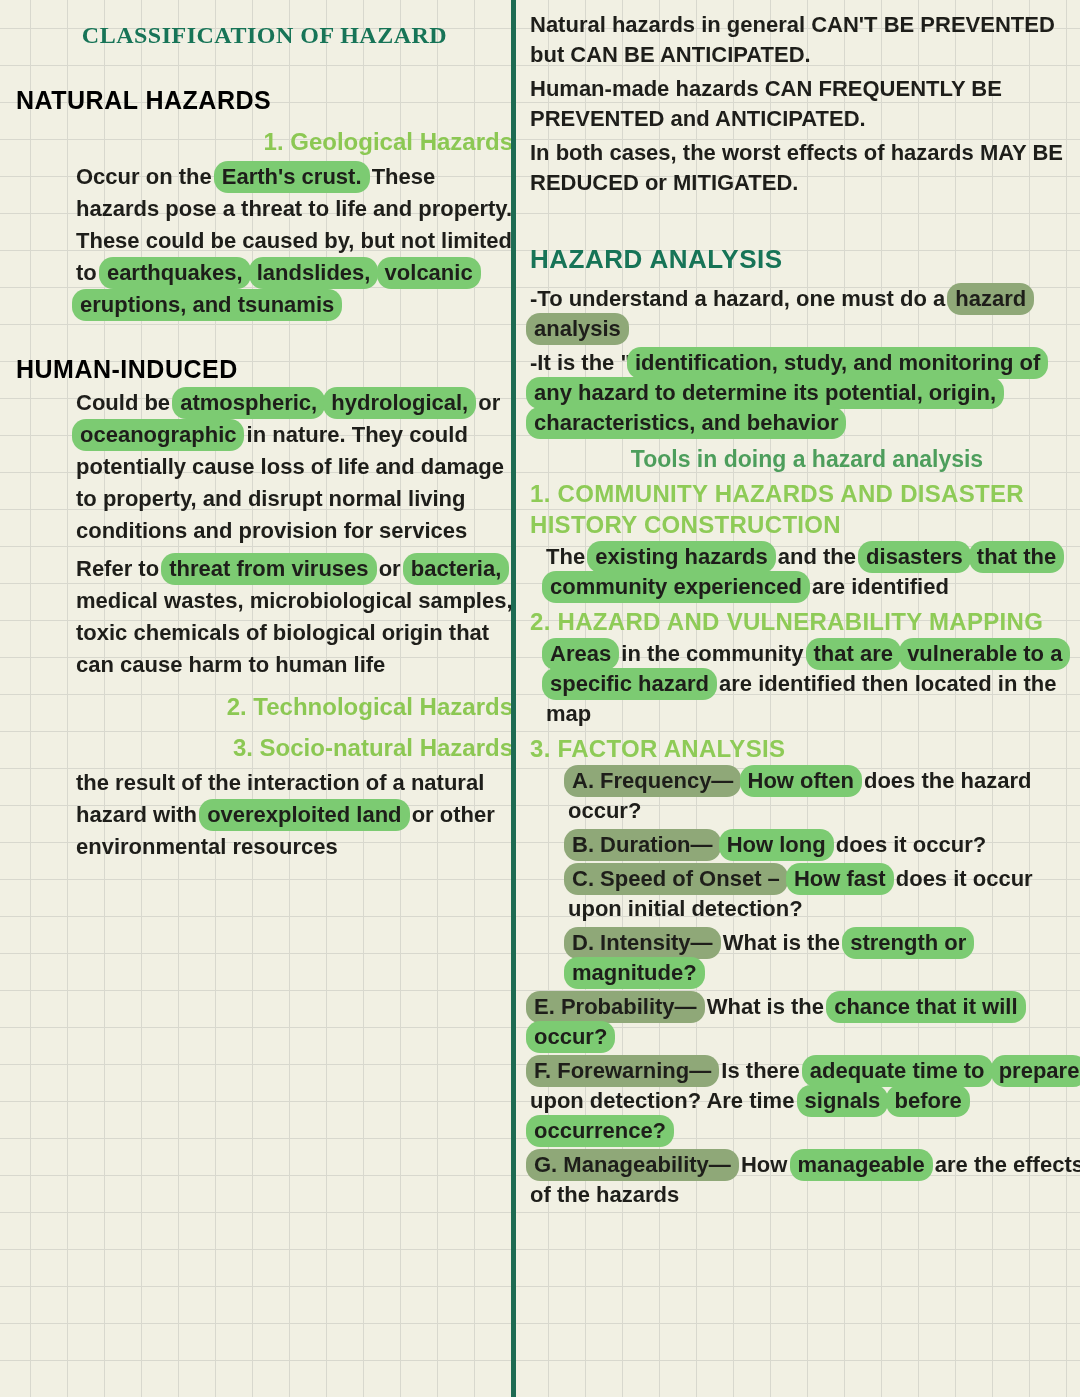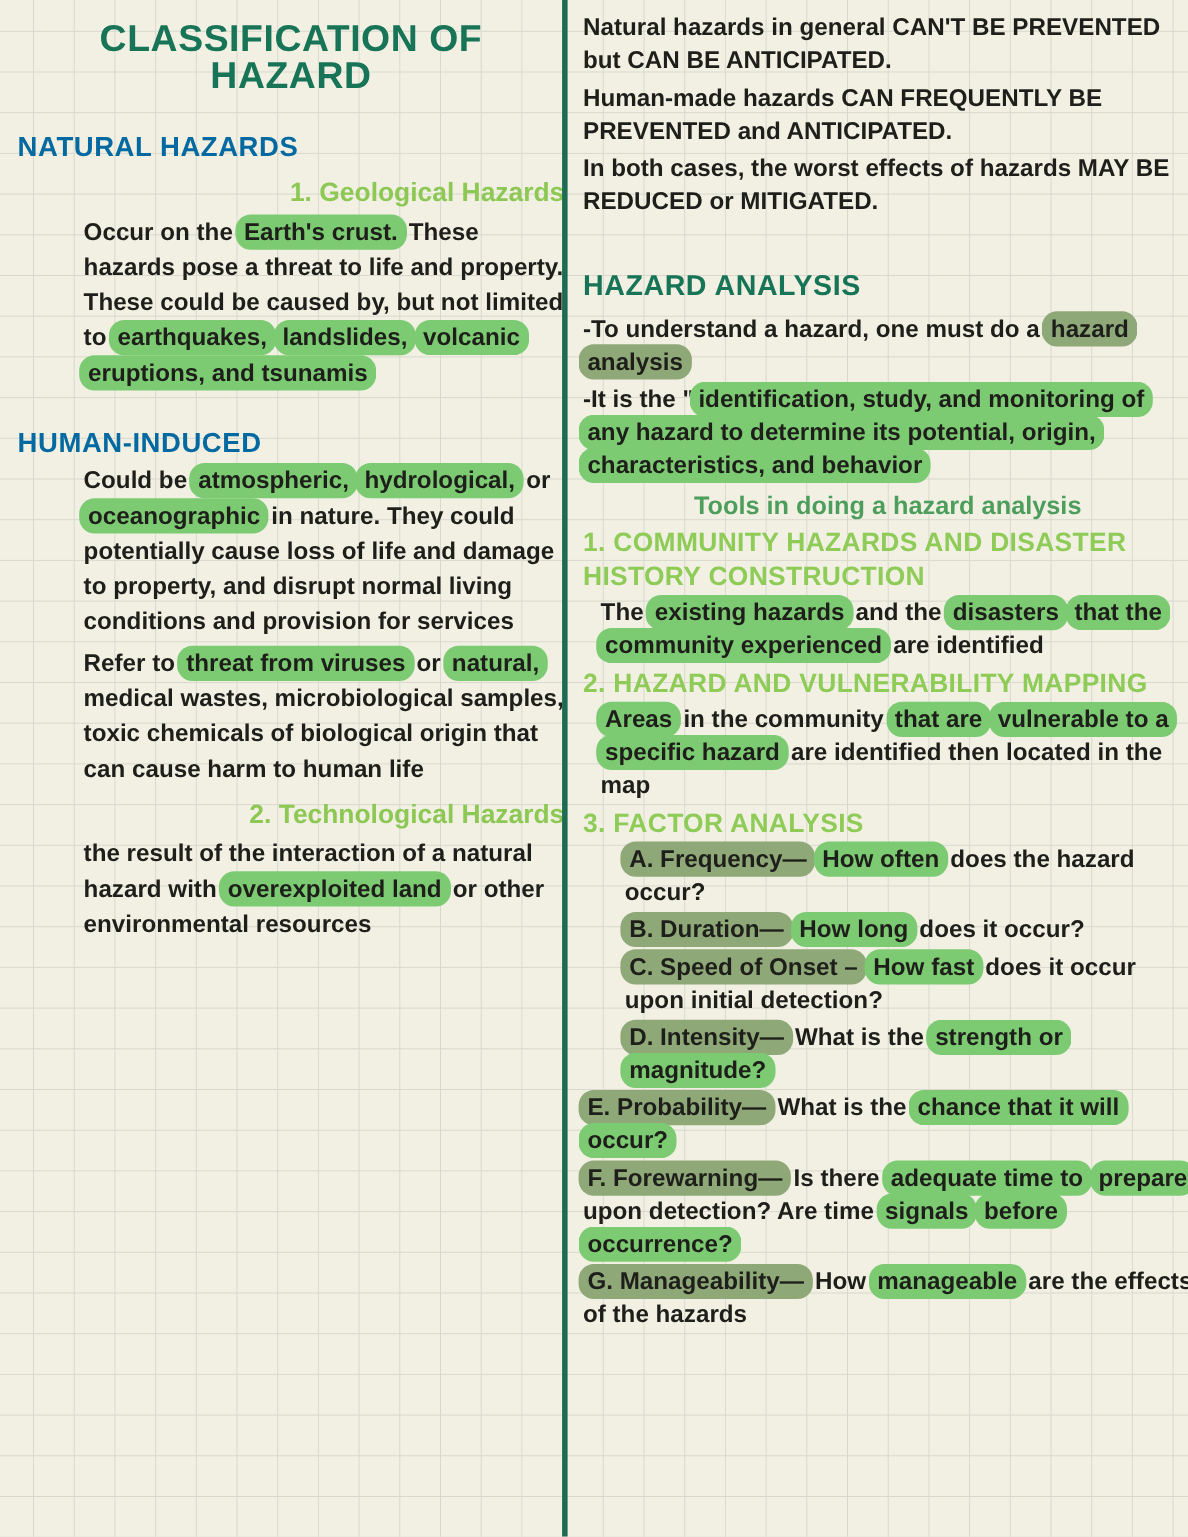--- a/index.html
+++ b/index.html
@@ -19,23 +19,23 @@
   .divider{
     position:absolute; left:511px; top:0; width:5px; height:1397px;
     background:#1d6b53;
   }
   .col{ position:absolute; top:0; }
   .col-left{ left:0; width:513px; padding:12px 0 0 16px; }
   .col-right{ left:528px; width:556px; padding:10px 0 0 2px; }
 
   
   .b{ position:relative; }
-  .b-title{ font-size:34px; line-height:34px; color:#177457; letter-spacing:.5px; text-align:center; margin:6px 0 12px; }
+  .b-title{ font-size:24px; line-height:34px; color:#177457; letter-spacing:.5px; text-align:center; margin:6px 0 12px;font-family:Liberation Serif, serif; }
   .b-h1{ font-size:26px; line-height:34px; color:#177457; letter-spacing:.5px; text-align:left; margin:10px 0 8px; }
-  .b-h2{ font-size:25px; line-height:32px; color:#0369a1; letter-spacing:.5px; margin:4px 0 2px; }
+  .b-h2{ font-size:25px; line-height:32px; color:#000000; letter-spacing:.5px; margin:4px 0 2px; }
   .b-h3{ font-size:24px; line-height:31px; color:#8cc853; margin:10px 0 4px;text-align:right; }
   .b-h3c{ font-size:24px; line-height:31px; color:#8ecb57; letter-spacing:.3px; margin:4px 0 2px; }
   .b-tools{ font-size:23px; line-height:30px; color:#4d9e5c; text-align:center; margin:6px 0 2px; }
   .col-left .b-p{ font-size:22px; line-height:32px; margin:0 0 6px; }
   .col-right .b-p{ font-size:22px; line-height:30px; margin:0 0 4px; }
   .gap{ margin-top:32px; }
   .gap-lg{ margin-top:44px; }
 
   
   .col-left .ind2{ margin-left:44px; }
@@ -58,22 +58,23 @@
 </head>
 <body>
 
 <div class="col col-left">
     <div class="b b-title">CLASSIFICATION OF HAZARD</div>
     <div class="b b-h2 gap">NATURAL HAZARDS</div>
     <div class="b b-h3 ind2">1. Geological Hazards</div>
     <div class="b b-p ind3"><span>Occur on the </span><span class="m-g">Earth's crust.</span><span> These hazards pose a threat to life and property. These could be caused by, but not limited to </span><span class="m-g">earthquakes,</span><span> </span><span class="m-g">landslides,</span><span> </span><span class="m-g">volcanic eruptions, and tsunamis</span></div>
     <div class="b b-h2 gap">HUMAN-INDUCED</div>
     <div class="b b-p ind3"><span>Could be </span><span class="m-g">atmospheric,</span><span> </span><span class="m-g">hydrological,</span><span> or </span><span class="m-g">oceanographic</span><span> in nature. They could potentially cause loss of life and damage to property, and disrupt normal living conditions and provision for services</span></div>
-    <div class="b b-p ind3"><span>Refer to </span><span class="m-g">threat from viruses</span><span> or </span><span class="m-g">natural,</span><span> medical wastes, microbiological samples, toxic chemicals of biological origin that can cause harm to human life</span></div>
+    <div class="b b-p ind3"><span>Refer to </span><span class="m-g">threat from viruses</span><span> or </span><span class="m-g">bacteria,</span><span> medical wastes, microbiological samples, toxic chemicals of biological origin that can cause harm to human life</span></div>
     <div class="b b-h3 ind2">2. Technological Hazards</div>
+    <div class="b b-h3 ind2">3. Socio-natural Hazards</div>
     <div class="b b-p ind3"><span>the result of the interaction of a natural hazard with </span><span class="m-g">overexploited land</span><span> or other environmental resources</span></div>
   </div>
 <div class="divider"></div>
 <div class="col col-right">
     <div class="b b-p"><span>Natural hazards in general CAN'T BE PREVENTED but CAN BE ANTICIPATED.</span></div>
     <div class="b b-p gap"><span>Human-made hazards CAN FREQUENTLY BE PREVENTED and ANTICIPATED.</span></div>
     <div class="b b-p gap"><span>In both cases, the worst effects of hazards MAY BE REDUCED or MITIGATED.</span></div>
     <div class="b b-h1 gap-lg">HAZARD ANALYSIS</div>
     <div class="b b-p"><span>-To understand a hazard, one must do a </span><span class="m-o">hazard analysis</span></div>
     <div class="b b-p"><span>-It is the "</span><span class="m-g">identification, study, and monitoring of any hazard to determine its potential, origin, characteristics, and behavior</span></div>

